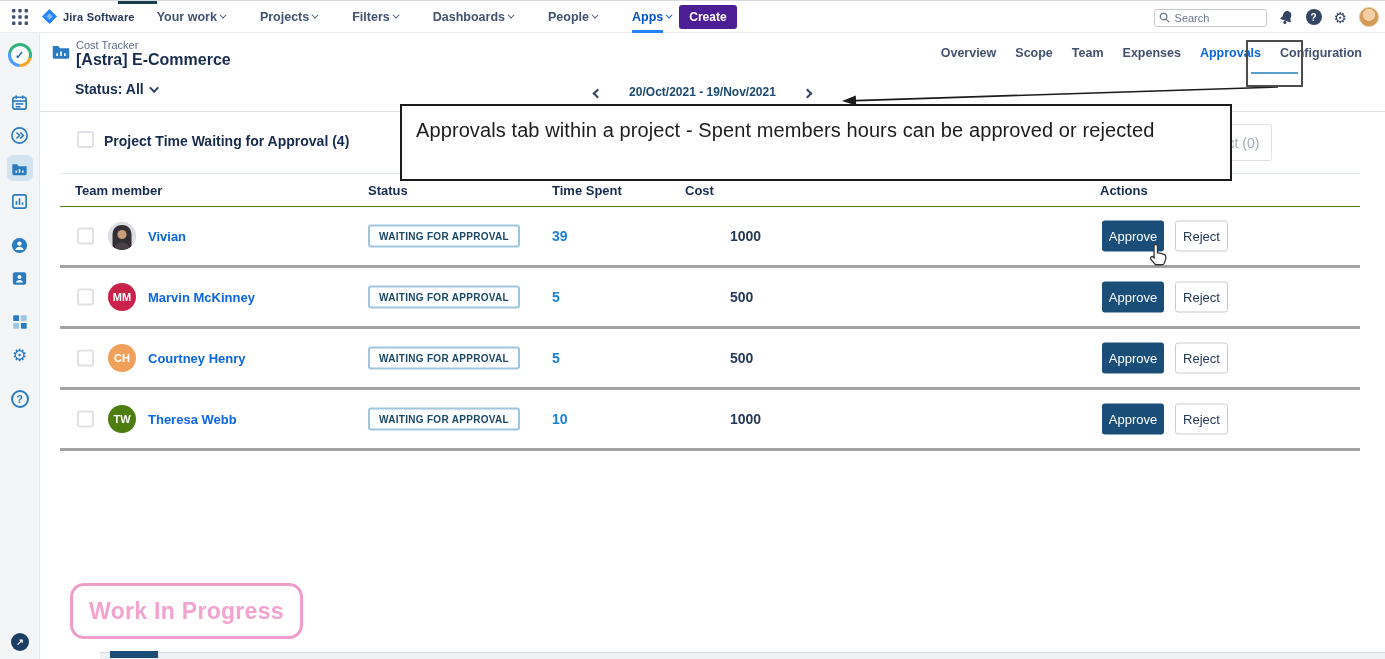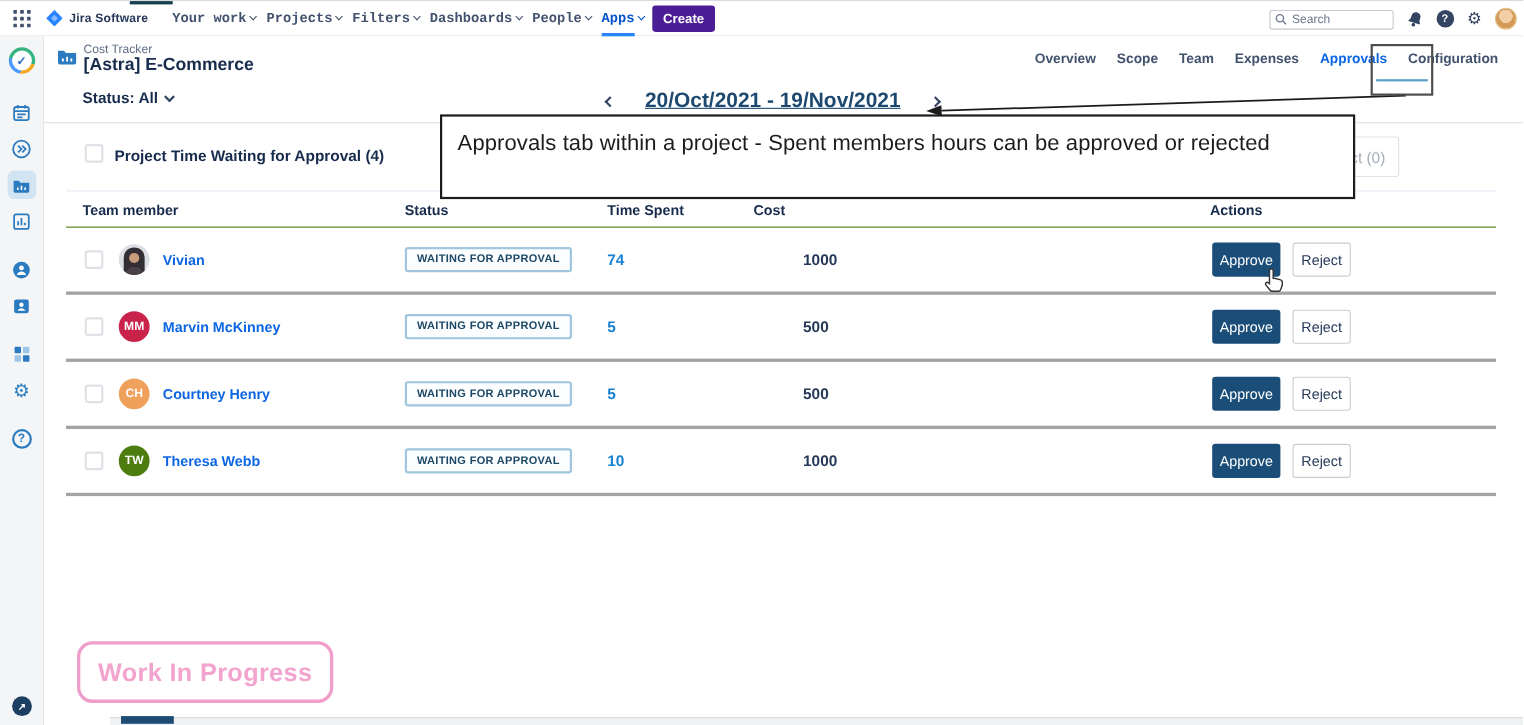--- a/index.html
+++ b/index.html
@@ -9,21 +9,21 @@
   .abs { position:absolute; }
 
   
   .topnav { position:absolute; left:0; top:0; width:1385px; height:32px; background:#fff;
             border-bottom:1px solid #ebedf0; display:flex; align-items:center; padding-left:12px; z-index:10; }
   .top-accent { position:absolute; left:118px; top:0; width:39px; height:3px; background:#16404e; z-index:12; }
   .grid-icon { width:16px; height:16px; margin-right:14px; }
   .logo-wrap { display:flex; align-items:center; gap:6px; margin-right:22px; }
   .logo-diamond { width:15px; height:15px; }
   .product-name { font-size:11px; font-weight:700; color:#253858; letter-spacing:.2px; }
-  .nav-items { display:flex; align-items:center; gap:8px;font-family:Liberation Mono, monospace; }
+  .nav-items { display:flex; align-items:center; gap:33px; }
   .nav-item { display:flex; align-items:center; gap:5px; font-size:12.5px; font-weight:700; color:#42526E; cursor:pointer; position:relative; height:32px; }
   .nav-item.active { color:#0052CC; }
   .nav-item.active .navchev { border-color:#0052CC; }
   .nav-item.active::after { content:""; position:absolute; left:0; right:10px; bottom:0; height:3px; background:#2684FF; }
   .navchev { width:5px; height:5px; border-left:1.6px solid #42526E; border-bottom:1.6px solid #42526E; transform:rotate(-45deg) translateY(-2px); }
   .create-btn { margin-left:6px; background:#4c1d95; color:#fff; font-size:12px; font-weight:700;
                 border:none; border-radius:3px; padding:5px 10px; cursor:pointer; }
   .topnav-right { position:absolute; right:6px; top:0; height:32px; display:flex; align-items:center; gap:12px; }
   .search-wrap { position:relative; width:113px; height:18px; }
   .search-wrap svg { position:absolute; left:5px; top:3.5px; }
@@ -67,21 +67,21 @@
 
   
   .status-filter { left:75px; top:80px; display:flex; align-items:center; gap:8px; font-size:14px;
                    font-weight:700; color:#172B4D; cursor:pointer; }
   .chev { width:7px; height:7px; border-left:2px solid #344563; border-bottom:2px solid #344563; display:inline-block; }
   .chev.down { transform:rotate(-45deg) translateY(-2px); }
   .chev.left { transform:rotate(45deg); }
   .chev.right { transform:rotate(-135deg); }
   .period { position:absolute; left:0; right:0; top:80px; display:flex; align-items:center; justify-content:center;
             gap:26px; transform:translateX(10px); }
-  .period-label { font-size:19px; font-weight:700; color:#1d4971;text-decoration:underline; }
+  .period-label { font-size:12px; font-weight:700; color:#1d4971; }
   .period-btn { cursor:pointer; padding:2px; }
 
   .divider { background:#dfe1e6; height:1px; }
   .div-1 { left:40px; right:0; top:110px; }
   .div-2 { left:60px; width:1300px; top:172px; background:#e3ecf3; }
 
   
   .section-check { left:77px; top:130px; }
   input.cb { appearance:none; -webkit-appearance:none; width:17px; height:17px; border:2px solid #dfe1e6;
              border-radius:3px; background:#fff; cursor:pointer; display:block; }
@@ -325,21 +325,21 @@
           <g clip-path="url(#av1)">
             <rect width="28" height="28" fill="#dcdfe4"></rect>
             <path d="M14 3 c6.5 0 9.5 4.5 9.5 10 v15 h-19 v-15 c0 -5.5 3 -10 9.5 -10z" fill="#332e33"></path>
             <circle cx="14" cy="12.5" r="4.6" fill="#c99c7c"></circle>
             <path d="M5.5 28 c1 -5 4.5 -7.5 8.5 -7.5 s7.5 2.5 8.5 7.5z" fill="#4a4148"></path>
           </g>
         </svg>
       </span>
       <span class="cell c-name">Vivian</span>
       <span class="cell c-badge"><span class="badge">WAITING FOR APPROVAL</span></span>
-      <span class="cell c-time">74</span>
+      <span class="cell c-time">39</span>
       <span class="cell c-cost">1000</span>
       <button class="cell btn approve-btn">Approve</button>
       <button class="cell btn reject-btn">Reject</button>
     </div>
 
     <div class="trow">
       <span class="cell c-check">
           <input type="checkbox" class="cb" style="">
         </span>
       <span class="cell c-avatar avatar" style="background: rgb(201, 35, 75);">

